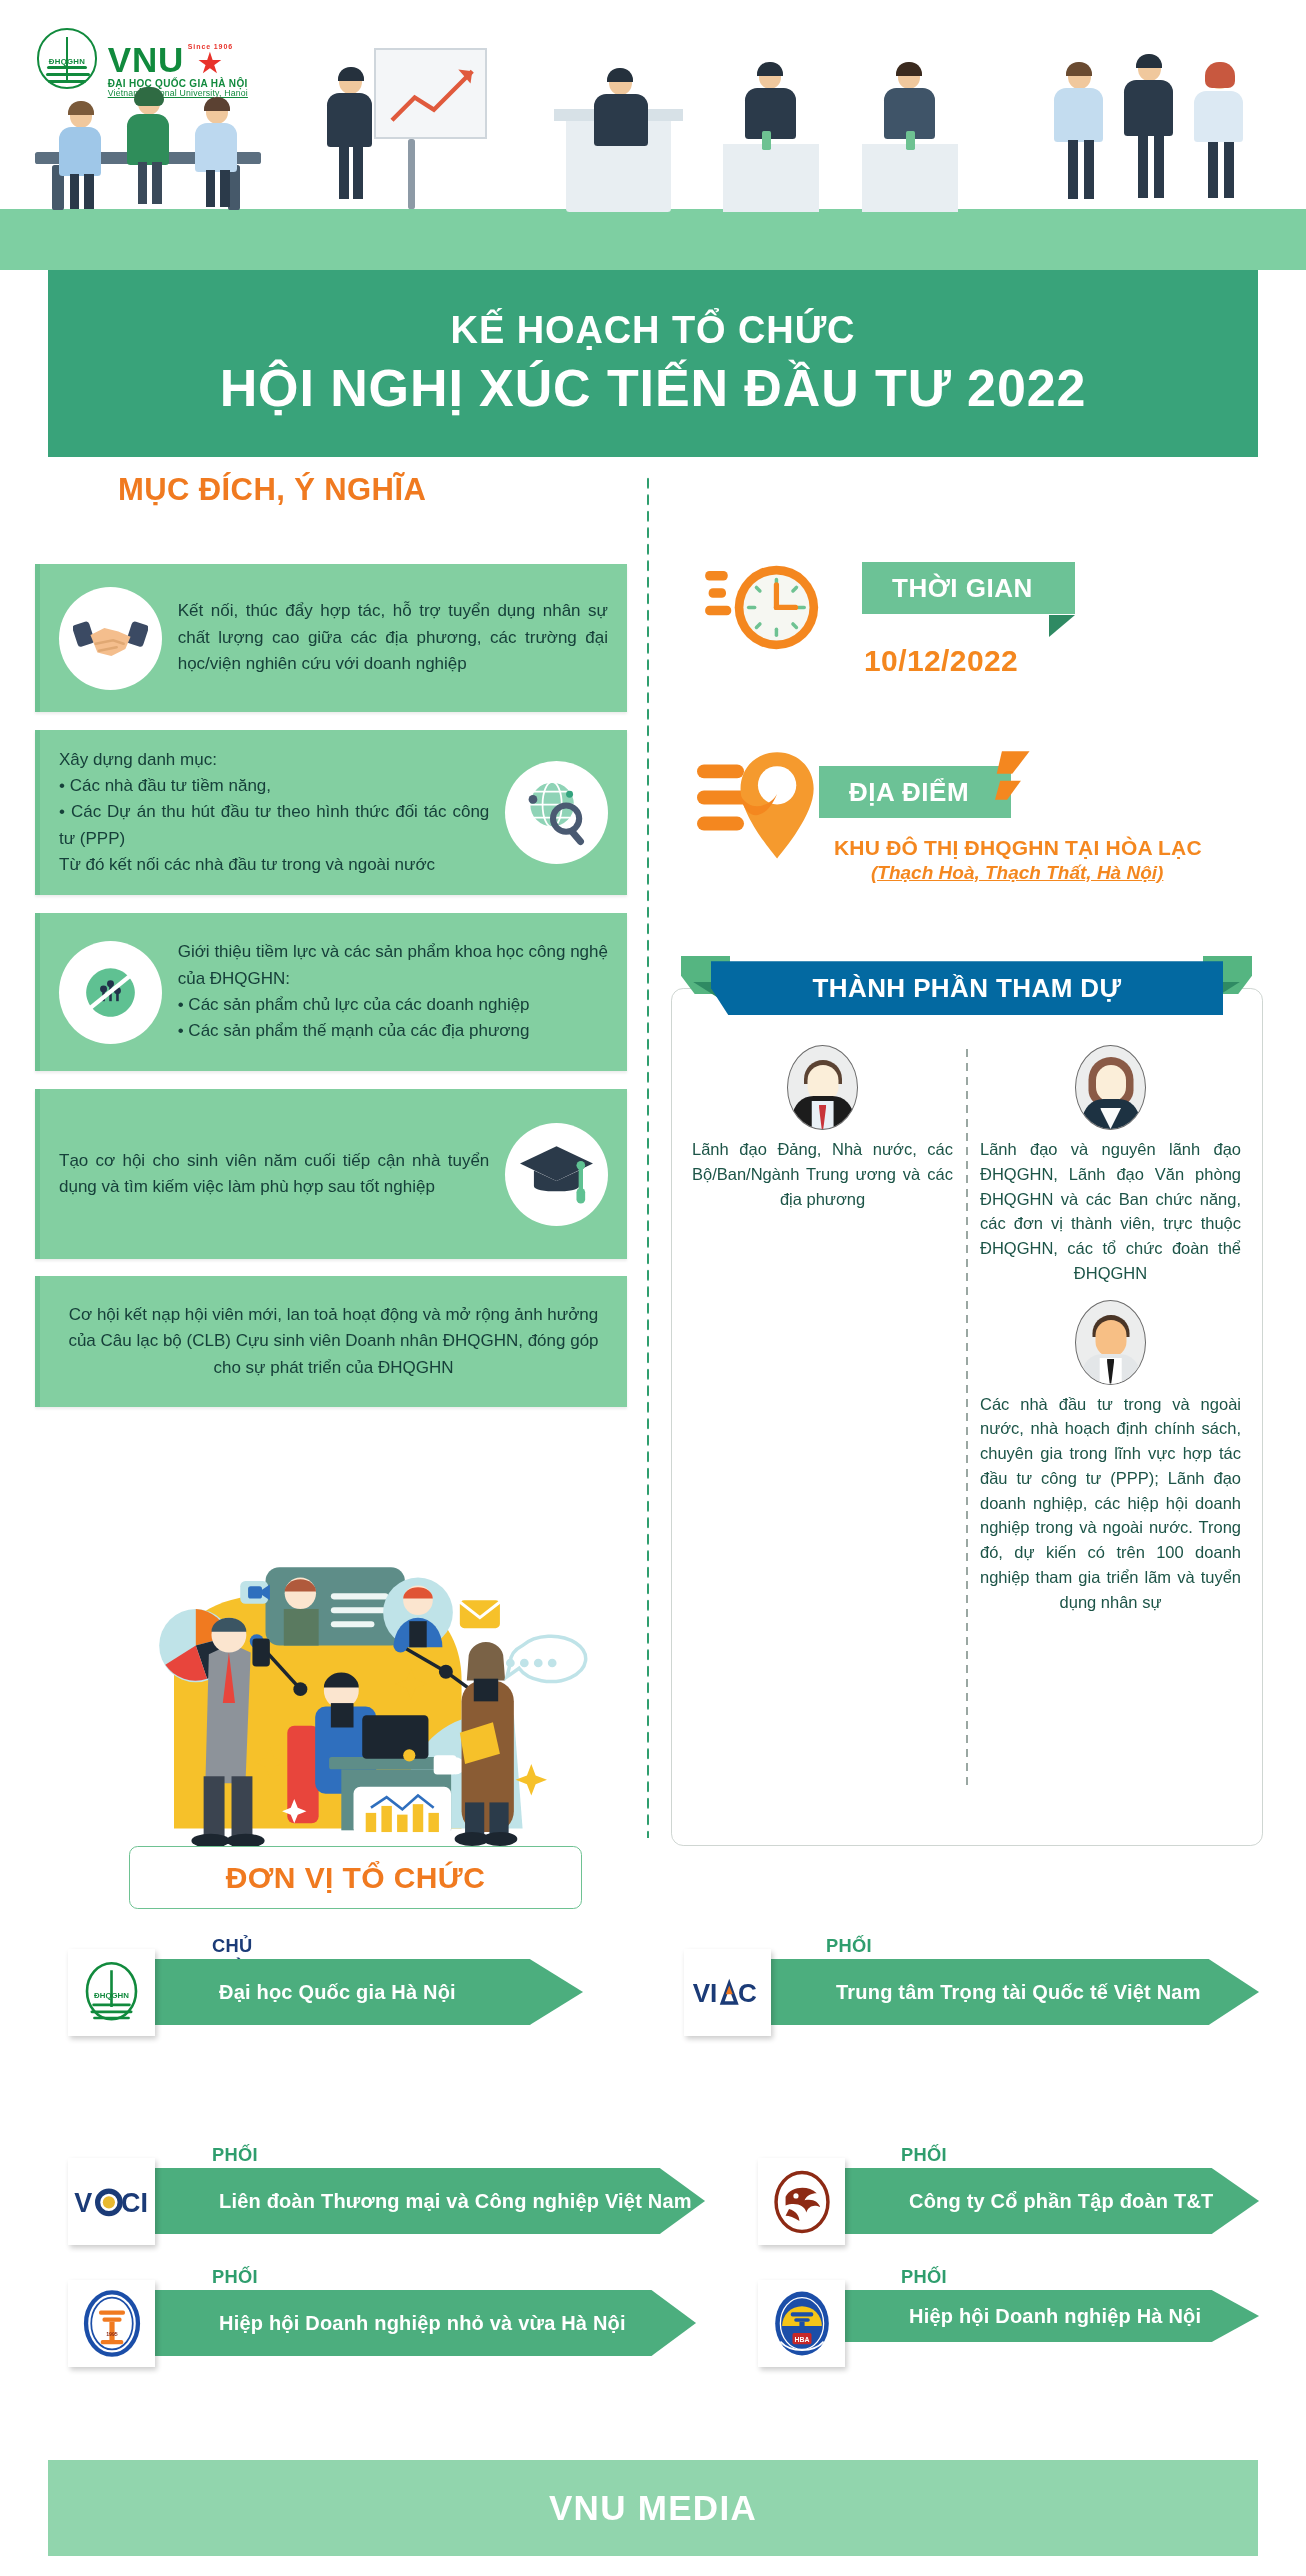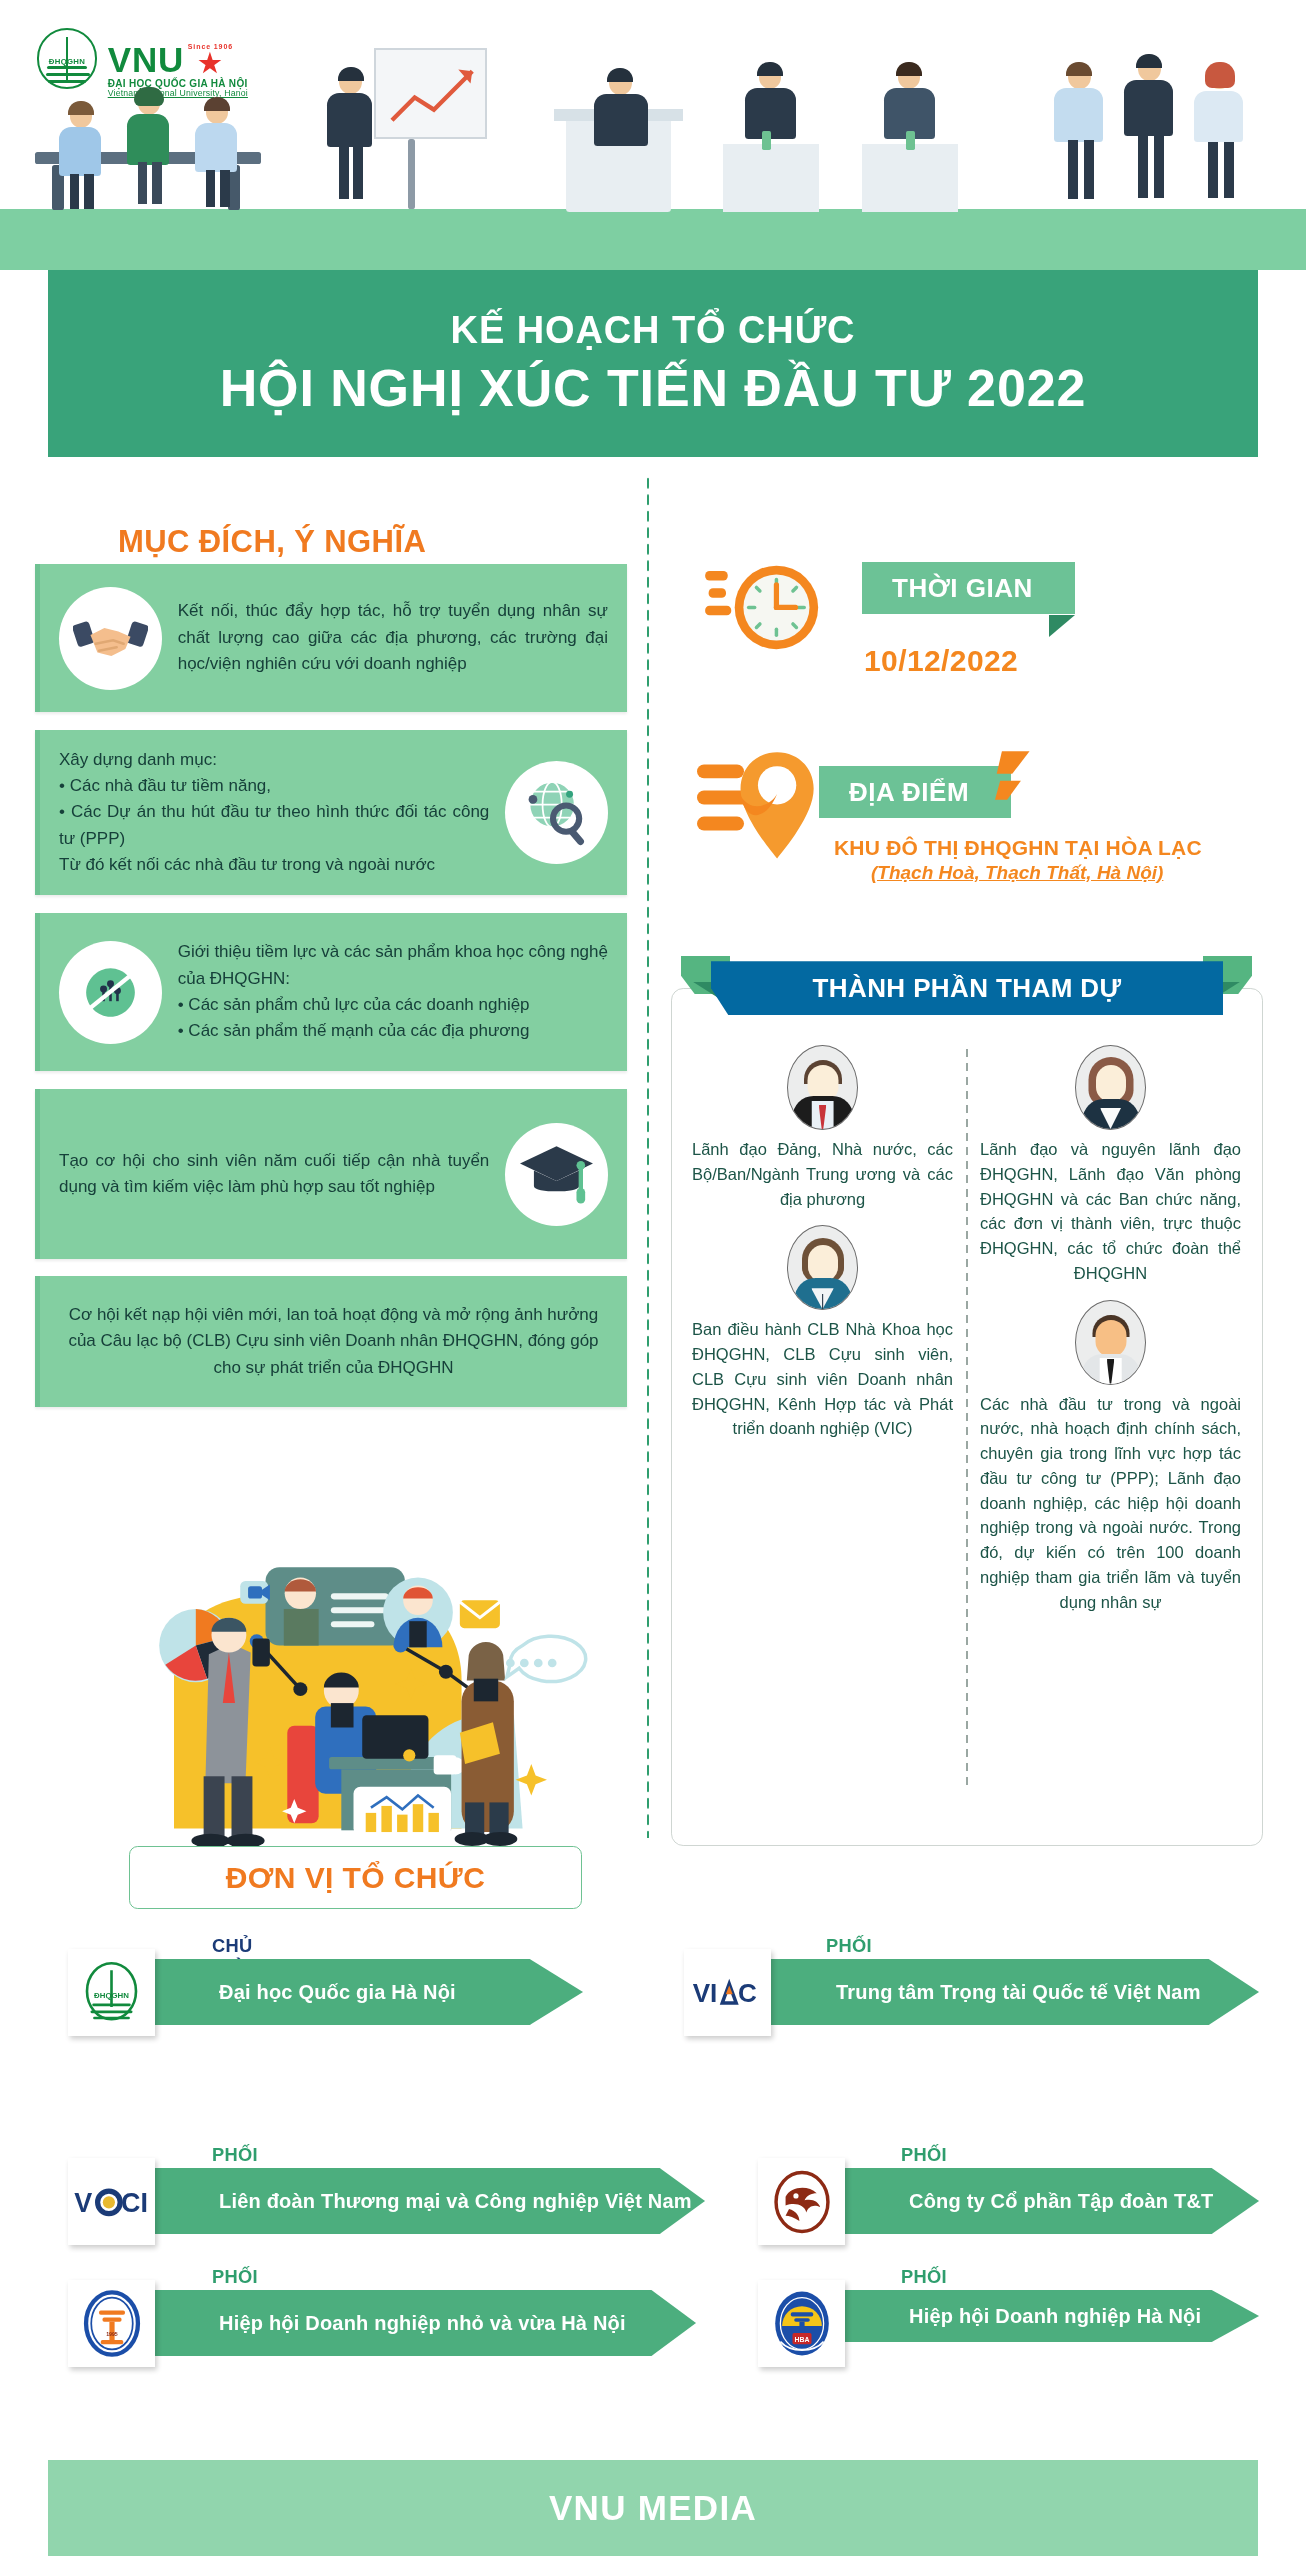--- a/index.html
+++ b/index.html
@@ -312,21 +312,21 @@
   </div>
 </div>
 
 <div class="title-band">
   <div class="l1">KẾ HOẠCH TỔ CHỨC</div>
   <div class="l2">HỘI NGHỊ XÚC TIẾN ĐẦU TƯ 2022</div>
 </div>
 
 <div class="dotline"></div>
 
-<div class="sec-title" style="left:118px; top:524px;">MỤC ĐÍCH, Ý NGHĨA</div>
+<div class="sec-title" style="left:118px; top:472px;">MỤC ĐÍCH, Ý NGHĨA</div>
 
 <div class="purpose-box" style="top:564px; height:148px;">
   <div class="pb-icon">
     <svg width="75" height="49" viewBox="0 0 86 56">
       <rect x="2" y="10" width="20" height="26" rx="4" fill="#3b4a63" transform="rotate(-18 12 23)"></rect>
       <rect x="64" y="10" width="20" height="26" rx="4" fill="#3b4a63" transform="rotate(18 74 23)"></rect>
       <path d="M20 24 L36 16 L52 20 L66 26 L60 40 L44 48 L28 44 Z" fill="#f4be8d"></path>
       <path d="M26 34 L46 30 L58 34" stroke="#e0a873" stroke-width="3" fill="none" stroke-linecap="round"></path>
       <path d="M30 42 L50 38" stroke="#e0a873" stroke-width="3" fill="none" stroke-linecap="round"></path>
     </svg>
@@ -465,30 +465,20 @@
     <div class="avatar">
       <div class="av-hair" style="top:14px; width:38px; height:24.4px; background:#5b4333; border-radius:19px 19px 0 0;"></div>
       <div class="av-head" style="top:19px; width:31px; height:37px; background:#fbeed9; border-radius:15.7px;"></div>
       <div class="av-torso" style="width:61px; height:33px; background:#1c1c1c;"></div>
       <div class="av-shirt" style="width:22.6px; height:28px; clip-path:polygon(50% 0,100% 0,100% 100%,0 100%,0 0);"></div>
       <div class="av-tie" style="width:7.8px; height:24.4px; background:#c8343a; clip-path:polygon(0 0,100% 0,60% 100%,40% 100%);"></div>
     </div>
     <div class="part-text">Lãnh đạo Đảng, Nhà nước, các Bộ/Ban/Ngành Trung ương và các địa phương</div>
   </div>
 
-  <div class="part-item" style="margin-top:14px;">
-    <div class="avatar">
-      <div class="av-hair" style="top:12.2px; width:42px; height:44px; background:#6e5138; border-radius:21px 21px 14px 14px;"></div>
-      <div class="av-head" style="top:19px; width:30px; height:37px; background:#fbeed9; border-radius:15px;"></div>
-      <div class="av-torso" style="width:57px; height:31px; background:#1f6f8f;"></div>
-      <div class="av-shirt" style="width:22.6px; height:21px; background:#f2f4f6; clip-path:polygon(0 0,100% 0,50% 100%);"></div>
-      <div class="av-tie" style="width:1.7px;height:15.7px;background:#123;"></div>
-    </div>
-    <div class="part-text">Ban điều hành CLB Nhà Khoa học ĐHQGHN, CLB Cựu sinh viên, CLB Cựu sinh viên Doanh nhân ĐHQGHN, Kênh Hợp tác và Phát triển doanh nghiệp (VIC)</div>
-  </div>
 
 </div>
 
 <div class="part-col" style="left:980px; top:1045px;">
   <div class="part-item">
     <div class="avatar">
       <div class="av-hair" style="top:10.5px; width:45px; height:49px; background:#8a5a46; border-radius:22.6px 22.6px 15.7px 15.7px;"></div>
       <div class="av-head" style="top:19px; width:30px; height:37px; background:#fbeed9; border-radius:15px;"></div>
       <div class="av-torso" style="width:57px; height:30px; background:#1d3242;"></div>
       <div class="av-shirt" style="width:21px; height:21px; background:#fafbfb; clip-path:polygon(0 0,100% 0,50% 100%);"></div>

